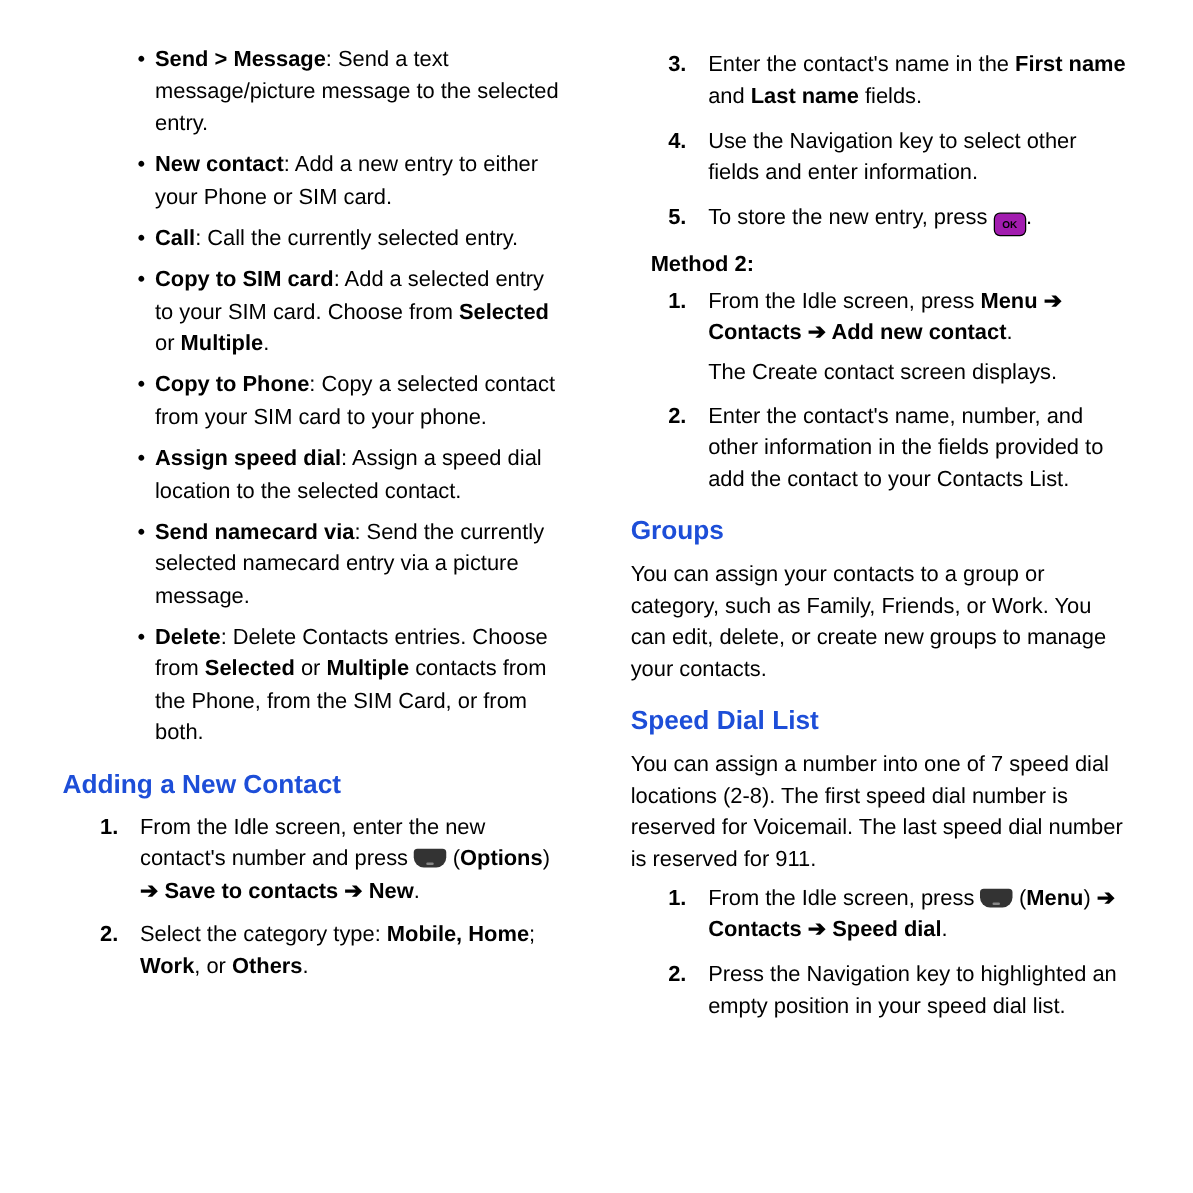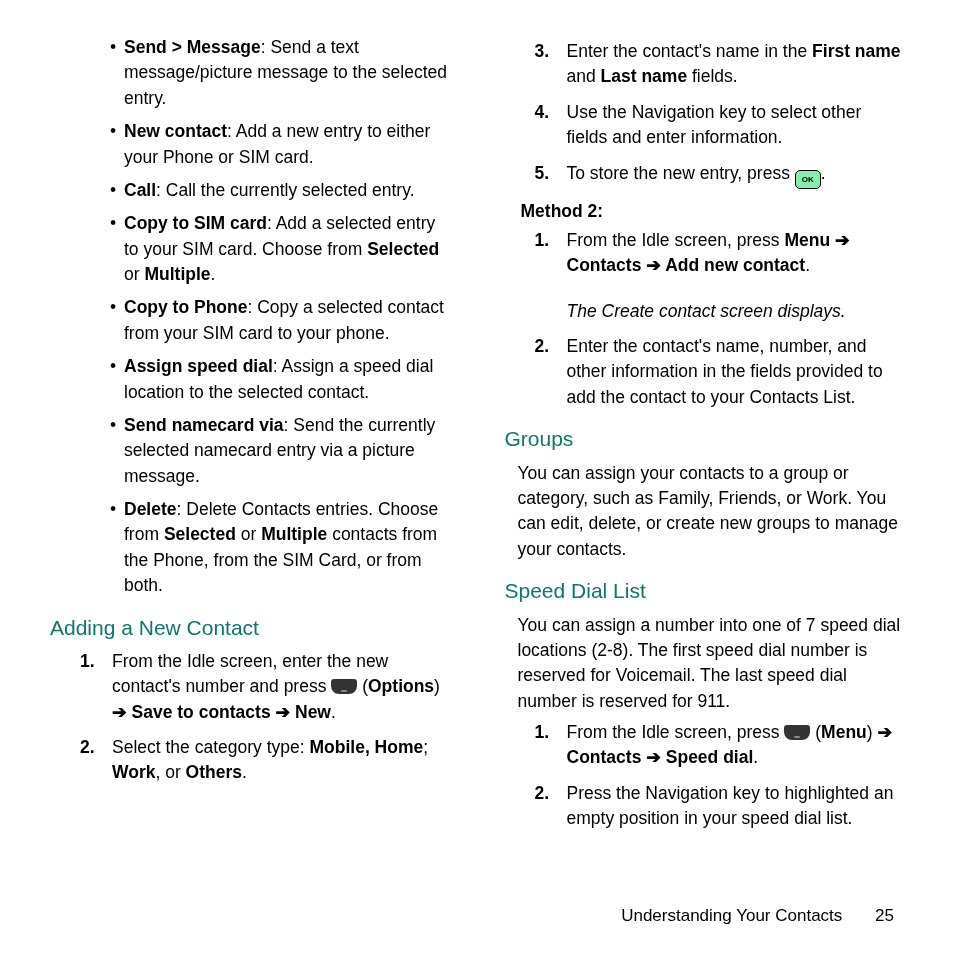--- a/index.html
+++ b/index.html
@@ -24,22 +24,22 @@
   .col {
     flex: 1;
     font-size: 17.5px;
     line-height: 1.45;
   }
   .condensed {
     font-stretch: condensed;
     font-family: "Arial Narrow", Arial, sans-serif;
   }
   .heading-blue {
-    color: #0f766e;
-    font-weight: normal;
+    color: #1d4ed8;
+    font-weight: bold;
     font-size: 21px;
     margin: 14px 0 6px 0;
   }
   .bold { font-weight: bold; }
   ul.bullets {
     list-style: none;
     padding-left: 74px;
     margin: 0;
   }
   ul.bullets li {
@@ -65,25 +65,24 @@
     position: absolute;
     left: -32px;
     top: 0;
     font-weight: bold;
   }
   .method {
     font-weight: bold;
     margin: 8px 0 2px 8px;
   }
   .para {
-    margin: 6px 0 6px 13px;
+    margin: 6px 0 6px 0;
   }
   .continuation {
-    margin-top: 20px;
-    font-style: italic;
+    margin-top: 6px;
   }
   .footer {
     position: absolute;
     bottom: 28px;
     right: 60px;
     font-size: 17px;
   }
   .footer .page-num {
     display: inline-block;
     margin-left: 28px;
@@ -112,21 +111,21 @@
     display: inline-block;
     width: 24px;
     height: 17px;
     border: 1.5px solid #000;
     border-radius: 5px;
     vertical-align: -3px;
     text-align: center;
     font-size: 8px;
     line-height: 17px;
     font-weight: bold;
-    background: #86efac;
+    background: #a21caf;
   }
   .arrow { font-weight: bold; }
 </style>
 </head>
 <body>
 
 <div class="page">
   <div class="columns">
 
     <div class="col">
@@ -198,17 +197,13 @@
         </li>
         <li>
           <span class="num">2.</span>
           <span>Press the Navigation key to highlighted an empty position in your speed dial list.</span>
         </li>
       </ol>
     </div>
 
   </div>
 
-  <div class="footer">
-    <span>Understanding Your Contacts</span>
-    <span class="page-num">25</span>
-  </div>
 </div>
 
 </body></html>

